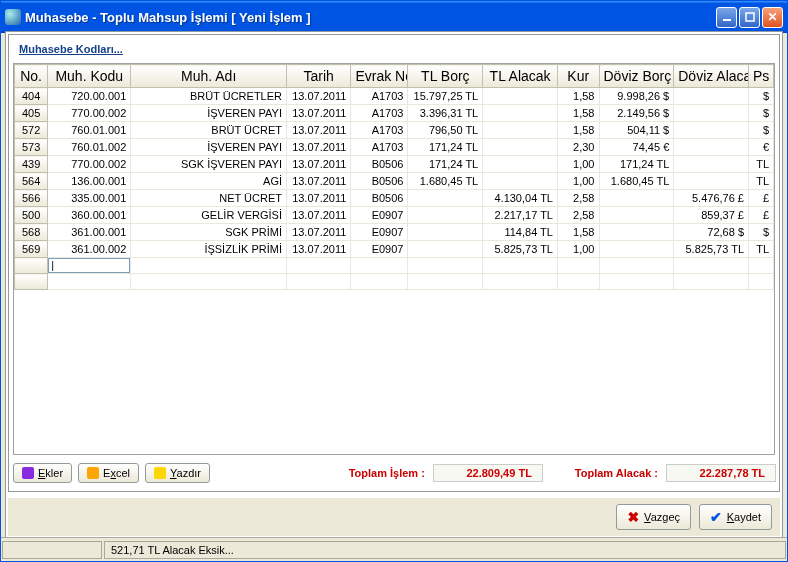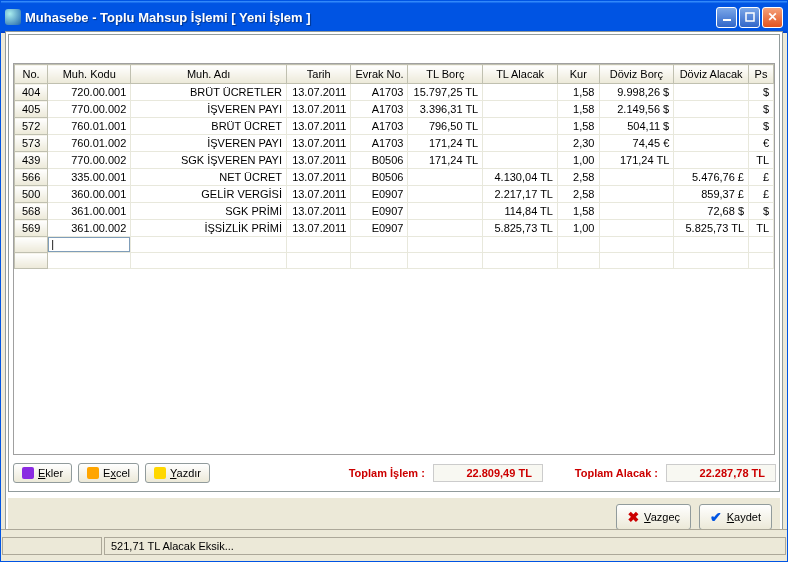--- a/index.html
+++ b/index.html
@@ -10,40 +10,40 @@
 .titlebar-text { flex: 1; text-shadow: 1px 1px 1px rgba(0,0,0,0.4); }
 .window-controls { display: flex; gap: 2px; }
 .win-btn { width: 21px; height: 21px; border: 1px solid #fff; border-radius: 3px; display: flex; align-items: center; justify-content: center; font-weight: bold; cursor: pointer; }
 .win-min, .win-max { background: linear-gradient(to bottom, #7ba7e8, #3166c9); color: white; }
 .win-close { background: linear-gradient(to bottom, #f5a17a, #e2531f); color: white; font-size: 12px; }
 .client { position: absolute; top: 30px; left: 4px; right: 4px; bottom: 22px; background: white; border: 1px solid #919b9c; }
 .inner-panel { position: absolute; top: 0; left: 0; right: 0; bottom: 44px; border: 1px solid #919b9c; margin: 2px; background: white; }
 .linklabel { color: #15428b; font-weight: bold; text-decoration: underline; padding: 8px 10px; display: inline-block; cursor: pointer; }
 .grid-wrap { position: absolute; top: 28px; left: 4px; right: 4px; bottom: 36px; border: 1px solid #a0a0a0; overflow: hidden; background: white; }
 .grid { width: 100%; border-collapse: collapse; table-layout: fixed; }
-.grid th { background: linear-gradient(to bottom, #fff, #ece9d8); border: 1px solid #c0c0b0; font-weight: normal; padding: 3px 4px; font-size: 11px; white-space: nowrap; overflow: hidden; }
+.grid th { background: linear-gradient(to bottom, #fff, #ece9d8); border: 1px solid #c0c0b0; font-weight: normal; padding: 3px 4px; font-size: 14px; white-space: nowrap; overflow: hidden; }
 .grid td { border-right: 1px solid #e8e8dc; border-bottom: 1px solid #e8e8dc; padding: 2px 4px; font-size: 11px; white-space: nowrap; overflow: hidden; }
 .grid .rowhead { background: linear-gradient(to bottom,#fff,#ece9d8); border: 1px solid #c0c0b0; text-align: center; width: 32px; }
 .r { text-align: right; }
 .l { text-align: right; }
 .c { text-align: center; }
 .bottom-strip { position: absolute; left: 4px; right: 3px; bottom: 4px; height: 28px; display: flex; align-items: center; gap: 6px; }
 .btn { background: linear-gradient(to bottom,#fff,#ece9d8); border: 1px solid #919b9c; border-radius: 3px; padding: 3px 8px; font-size: 11px; display: inline-flex; align-items: center; gap: 4px; cursor: pointer; }
 .btn .ico { width: 12px; height: 12px; border-radius: 2px; display:inline-block; }
 .ico-purple { background:#8a2be2; }
 .ico-orange { background:#ffa500; }
 .ico-yellow { background:#ffd700; }
 .totals { flex:1; display:flex; justify-content:flex-end; gap:8px; align-items:center; font-size:11px; }
 .tot-label { color:#c00; font-weight:bold; }
 .tot-val { border:1px solid #ccc; background:#f8f8f2; padding:2px 10px; color:#c00; font-weight:bold; min-width:110px; text-align:right; }
 .action-bar { position:absolute; left:2px; right:2px; bottom:2px; height:38px; background:#ece9d8; display:flex; justify-content:flex-end; align-items:center; gap:8px; padding:0 8px; }
 .act-btn { background: linear-gradient(to bottom,#fff,#ece9d8); border: 1px solid #919b9c; border-radius: 3px; padding: 4px 10px; font-size: 11px; display:inline-flex; align-items:center; gap:5px; cursor:pointer; }
 .x-ico { color:#c00; font-weight:bold; font-size:14px; }
 .chk-ico { color:#0054e3; font-weight:bold; font-size:14px; }
-.statusbar { position:absolute; left:0; right:0; bottom:0; height:32px; background:#ece9d8; border-top:1px solid #aca899; display:flex; align-items:center; }
+.statusbar { position:absolute; left:0; right:0; bottom:0; height:24px; background:#ece9d8; border-top:1px solid #aca899; display:flex; align-items:center; }
 .status-cell { border:1px solid #aca899; height:18px; margin:0 1px; padding:0 6px; display:flex; align-items:center; background:#ece9d8; font-size:11px; }
 .input-row td { padding:0; }
 .input-cell { border:1px solid #7f9db9; height:15px; margin:0; }
 u.mn { text-decoration: underline; }
 </style>
 </head>
 <body>
 
 <div class="window">
   <div class="titlebar">
@@ -59,20 +59,21 @@
           <svg width="10" height="10">
             <rect x="1" y="1" width="8" height="8" fill="none" stroke="white" stroke-width="1.5"></rect>
           </svg>
         </div>
       <div class="win-btn win-close">✕</div>
     </div>
   </div>
 
   <div class="client">
     <div class="inner-panel">
+      <span class="linklabel">Muhasebe Kodları...</span>
 
       <div class="grid-wrap">
         <table class="grid">
           <colgroup>
             <col style="width:32px">
               <col style="width:80px">
               <col style="width:150px">
               <col style="width:62px">
             <col style="width:55px">
               <col style="width:72px">
@@ -157,20 +158,33 @@
                 <td class="l">13.07.2011</td>
                 <td class="l">B0506</td>
                 <td class="r">171,24 TL</td>
                 <td class="r"></td>
                 <td class="r">1,00</td>
                 <td class="r">171,24 TL</td>
                 <td class="r"></td>
                 <td class="l">TL</td>
               </tr>
               <tr>
+                <td class="rowhead">564</td>
+                <td class="l">136.00.001</td>
+                <td class="l">AGİ</td>
+                <td class="l">13.07.2011</td>
+                <td class="l">B0506</td>
+                <td class="r">1.680,45 TL</td>
+                <td class="r"></td>
+                <td class="r">1,00</td>
+                <td class="r">1.680,45 TL</td>
+                <td class="r"></td>
+                <td class="l">TL</td>
+              </tr>
+              <tr>
                 <td class="rowhead">566</td>
                 <td class="l">335.00.001</td>
                 <td class="l">NET ÜCRET</td>
                 <td class="l">13.07.2011</td>
                 <td class="l">B0506</td>
                 <td class="r"></td>
                 <td class="r">4.130,04 TL</td>
                 <td class="r">2,58</td>
                 <td class="r"></td>
                 <td class="r">5.476,76 £</td>

